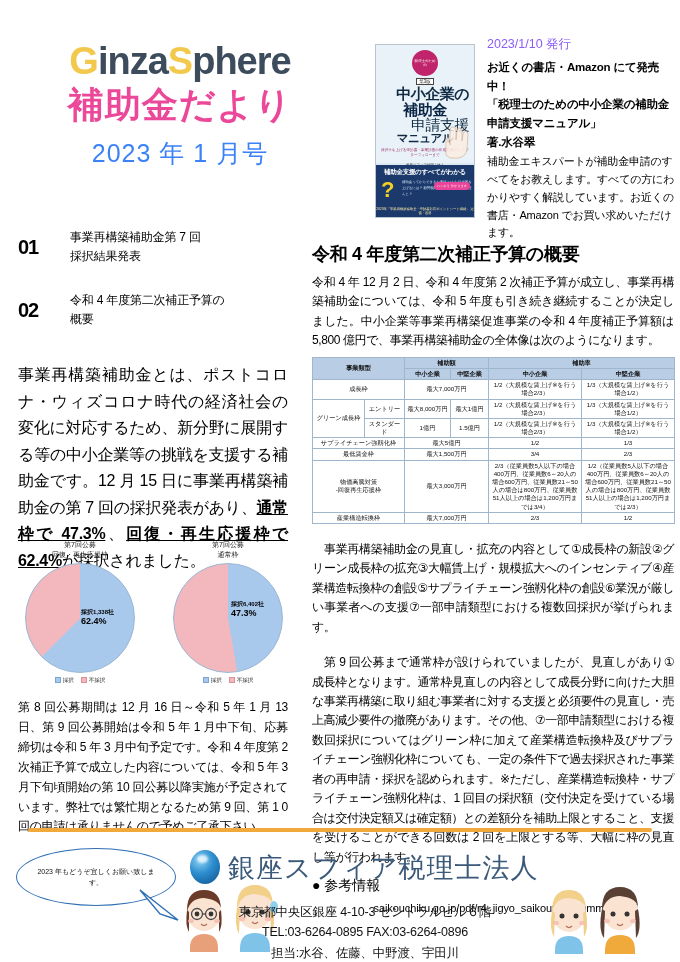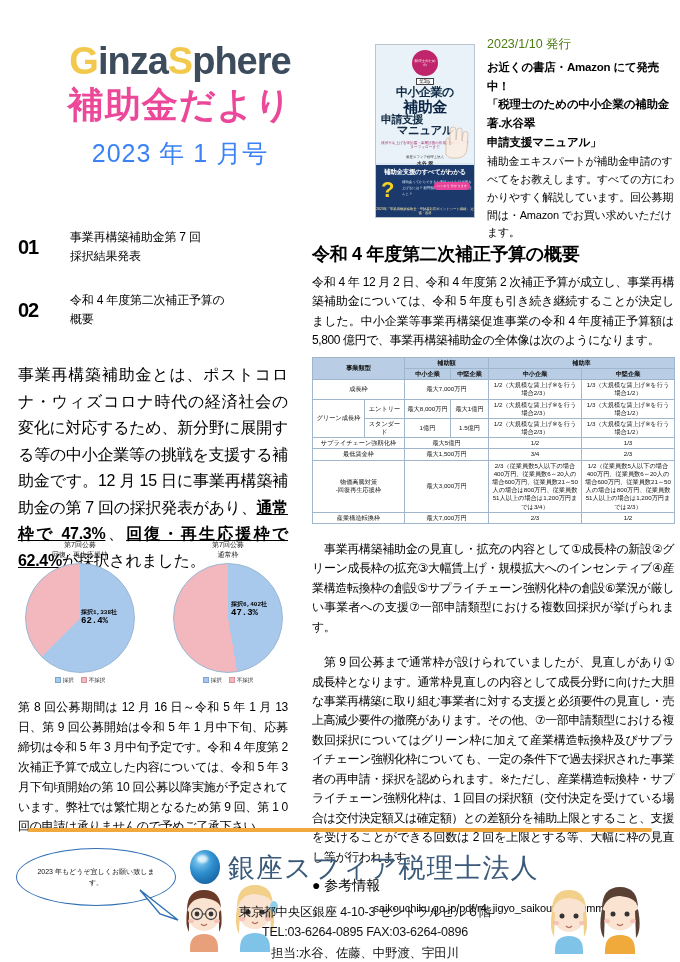--- a/index.html
+++ b/index.html
@@ -23,38 +23,38 @@
   .issue{font-size:25px;color:#3b82f6;margin-top:12px;letter-spacing:1px;}
 
   
   .book{position:absolute;left:375px;top:44px;width:98px;height:172px;
         border:1px solid #b9c6d2;background:#dce9f2;overflow:hidden;}
   .book-top{position:relative;height:118px;background:#e8f2f8;padding:4px 5px 0;box-sizing:border-box;}
   .book-badge{width:26px;height:26px;border-radius:50%;background:#c0246a;margin:1px auto 2px;
               color:#fff;font-size:3.5px;line-height:1.25;display:flex;align-items:center;
               justify-content:center;text-align:center;padding:2px;box-sizing:border-box;}
   .book-ed{font-size:4.5px;color:#222;text-align:center;background:#fff;width:16px;margin:0 auto 1px;border:.5px solid #444;}
-  .book-t1{font-size:12px;font-weight:bold;text-align:center;color:#102a43;line-height:1.05;letter-spacing:-.5px;}
+  .book-t1{font-size:15px;font-weight:bold;text-align:right;color:#102a43;line-height:1.05;letter-spacing:-.5px;}
   .book-t2{font-size:15px;font-weight:bold;text-align:center;color:#0b2545;line-height:1;letter-spacing:-.5px;}
-  .book-t3{font-size:11px;font-weight:bold;text-align:left;color:#102a43;line-height:1.05;letter-spacing:-.5px;}
+  .book-t3{font-size:15px;font-weight:normal;text-align:right;color:#102a43;line-height:1.05;letter-spacing:-.5px;}
   .book-t4{font-size:11.5px;font-weight:bold;text-align:center;color:#102a43;line-height:1;letter-spacing:-.5px;}
   .book-sub{font-size:3.6px;color:#a0306a;text-align:center;line-height:1.35;margin-top:4px;}
   .book-auth{font-size:3.4px;color:#333;text-align:center;margin-top:5px;line-height:1.3;}
   .book-auth b{font-size:5px;}
   .book-hand{position:absolute;right:4px;bottom:4px;width:30px;height:34px;opacity:.85;}
   .book-bot{position:absolute;left:0;bottom:0;width:100%;height:52px;background:#1b3a6b;color:#fff;
             box-sizing:border-box;padding:3px 4px;}
   .book-bot-h{font-size:6.5px;font-weight:bold;text-align:center;letter-spacing:-.3px;}
   .book-q{position:absolute;left:5px;top:14px;font-size:22px;font-weight:bold;color:#f2d024;line-height:1;}
   .book-bullets{position:absolute;left:26px;top:15px;font-size:3.4px;line-height:1.7;color:#cfe3f7;}
   .book-pill{position:absolute;right:4px;top:17px;background:#e8459a;color:#fff;font-size:3.2px;
              border-radius:7px;padding:2px 3px;text-align:center;line-height:1.3;}
   .book-foot{position:absolute;left:0;bottom:2px;width:100%;text-align:center;font-size:3.3px;color:#ffe9a8;}
 
-  .pub-date{position:absolute;left:487px;top:36px;font-size:12.5px;color:#4d7c0f;}
+  .pub-date{position:absolute;left:487px;top:36px;font-size:12.5px;color:#8b5cf6;}
   .promo{position:absolute;left:487px;top:58px;width:190px;}
   .promo-b{font-size:11.5px;font-weight:bold;line-height:1.62;letter-spacing:-.2px;}
   .promo-body{font-size:11px;line-height:1.62;margin-top:2px;letter-spacing:-.2px;}
 
   
   .toc{position:absolute;left:18px;top:228px;width:282px;}
   .toc-item{display:flex;align-items:center;margin-bottom:24px;}
   .toc-num{font-size:20px;font-weight:bold;width:52px;flex:none;letter-spacing:-1px;}
   .toc-txt{font-size:12px;line-height:1.62;letter-spacing:-.2px;}
 
@@ -62,21 +62,21 @@
   .lcol{position:absolute;left:18px;top:362px;width:270px;}
   .lc-head{font-size:20px;font-weight:bold;line-height:1.32;letter-spacing:-.3px;}
   .lc-body{font-size:16px;line-height:1.66;letter-spacing:-.3px;text-align:justify;}
   .lc-body b{font-weight:bold;text-decoration:underline;}
   .lc-body2{font-size:12px;line-height:1.66;margin-top:6px;letter-spacing:-.3px;text-align:justify;}
 
   
   .charts{position:absolute;left:14px;top:540px;width:280px;display:flex;justify-content:space-between;}
   .chartbox{width:132px;text-align:center;}
   .ch-title{font-size:7px;line-height:1.4;color:#111;margin-bottom:3px;}
-  .pie-wrap{position:relative;width:110px;height:110px;margin:0 auto;font-family:Liberation Mono, monospace;}
+  .pie-wrap{position:relative;width:110px;height:110px;margin:0 auto;}
   .pie{width:110px;height:110px;border-radius:50%;border:1px solid #9bb7d4;box-sizing:border-box;}
   .pie-lab{position:absolute;font-size:6px;font-weight:bold;color:#000;line-height:1.3;text-align:left;}
   .pie-lab .pct{font-size:9px;font-weight:bold;display:block;}
   .ch-legend{display:flex;justify-content:center;gap:7px;margin-top:4px;font-size:5.5px;color:#222;}
   .ch-legend span{display:inline-flex;align-items:center;gap:2px;}
   .sw{width:4px;height:4px;display:inline-block;}
   .sw-b{background:#a8c8ec;border:.5px solid #7aa6d6;}
   .sw-r{background:#f2b8bd;border:.5px solid #dd8f96;}
 
   
@@ -152,23 +152,23 @@
         <div class="book-pill">ハッキリ
 分かります</div>
         <div class="book-foot">2023年「事業再構築補助金・申請書対応ポイントシート掲載」 定価・送料</div>
       </div>
     </div>
 
     <div class="pub-date">2023/1/10 発行</div>
     <div class="promo">
       <div class="promo-b">お近くの書店・Amazon にて発売中！</div>
       <div class="promo-b">「税理士のための中小企業の補助金</div>
+      <div class="promo-b">申請支援マニュアル」</div>
       <div class="promo-b">著.水谷翠</div>
-      <div class="promo-b">申請支援マニュアル」</div>
-      <div class="promo-body">補助金エキスパートが補助金申請のすべてをお教えします。すべての方にわかりやすく解説しています。回公募期間は・Amazon でお買い求めいただけます。</div>
+      <div class="promo-body">補助金エキスパートが補助金申請のすべてをお教えします。すべての方にわかりやすく解説しています。お近くの書店・Amazon でお買い求めいただけます。</div>
     </div>
   </div>
 
   <div class="toc">
     <div class="toc-item">
       <div class="toc-num">01</div>
       <div class="toc-txt">
         <span>事業再構築補助金第 7 回</span><br>
         <span>採択結果発表</span>
       </div>

